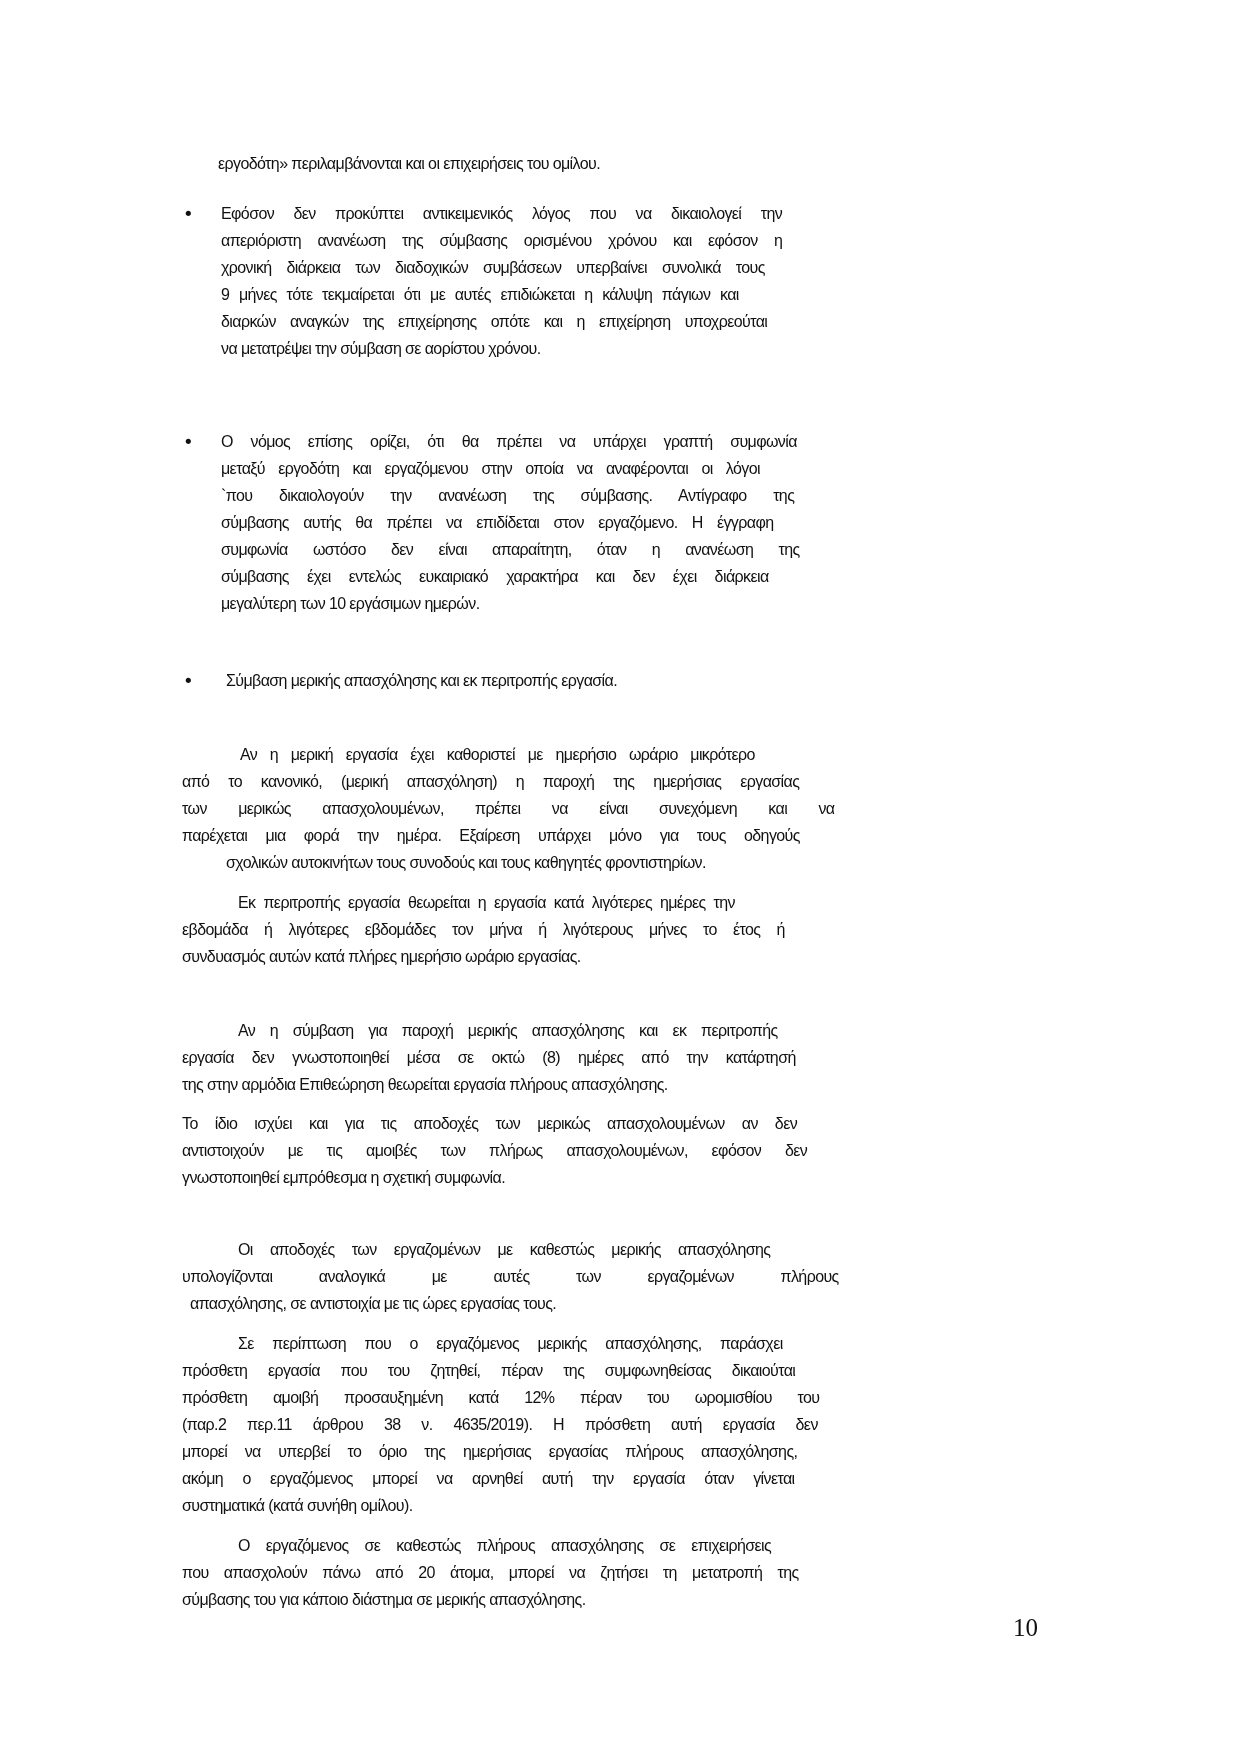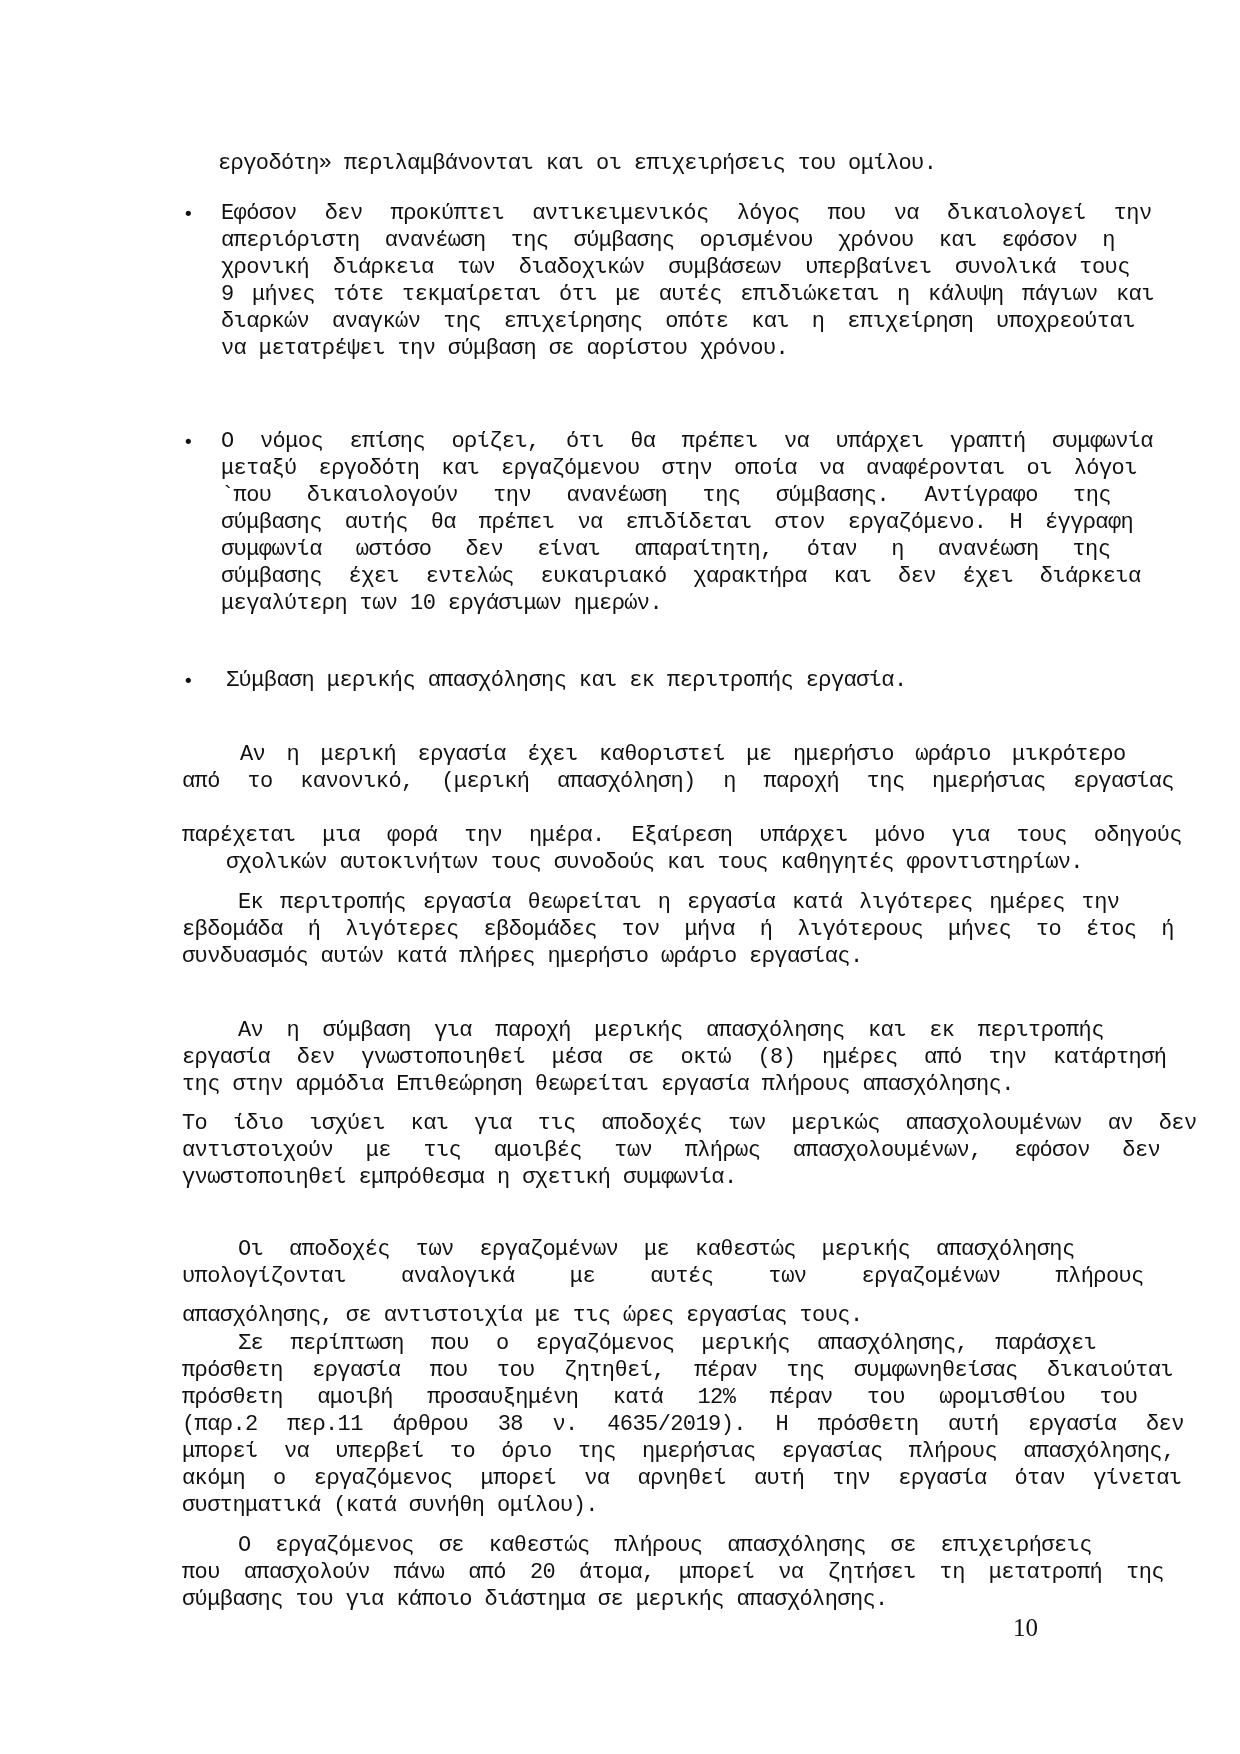--- a/index.html
+++ b/index.html
@@ -18,22 +18,22 @@
     .page {
       position: absolute;
       left: 0; top: 0;
       width: 1240px;
       height: 1754px;
       background: #ffffff;
     }
     .line {
       position: absolute;
       left: 0;
-      font-family: Liberation Mono, monospace;
-      font-size: 22px;
+      font-family: Liberation Sans, sans-serif;
+      font-size: 16px;
       line-height: 28px;
       white-space: nowrap;
       letter-spacing: -0.6px;
       transform-origin: left top;
     }
     .bullet {
       position: absolute;
       font-family: "DejaVu Sans", sans-serif;
       font-size: 18px;
       line-height: 28px;
@@ -70,38 +70,39 @@
   <div class="line" style="left: 221px; top: 509px; word-spacing: 10.3333px;">σύμβασης αυτής θα πρέπει να επιδίδεται στον εργαζόμενο. Η έγγραφη</div>
   <div class="line" style="left: 221px; top: 536px; word-spacing: 21.375px;">συμφωνία ωστόσο δεν είναι απαραίτητη, όταν η ανανέωση της</div>
   <div class="line" style="left: 221px; top: 563px; word-spacing: 14.125px;">σύμβασης έχει εντελώς ευκαιριακό χαρακτήρα και δεν έχει διάρκεια</div>
   <div class="line" style="left: 221px; top: 590px;">μεγαλύτερη των 10 εργάσιμων ημερών.</div>
 
   <span class="bullet" style="top:667px;">•</span>
   <div class="line" style="left: 226px; top: 667px;">Σύμβαση μερικής απασχόλησης και εκ περιτροπής εργασία.</div>
 
   <div class="line" style="left: 240px; top: 741px; word-spacing: 8.77778px;">Αν η μερική εργασία έχει καθοριστεί με ημερήσιο ωράριο μικρότερο</div>
   <div class="line" style="left: 182px; top: 768px; word-spacing: 15px;">από το κανονικό, (μερική απασχόληση) η παροχή της ημερήσιας εργασίας</div>
+  <div class="line" style="left: 182px; top: 795px; word-spacing: 27.5px;">των μερικώς απασχολουμένων, πρέπει να είναι συνεχόμενη και να</div>
   <div class="line" style="left: 182px; top: 822px; word-spacing: 14.3px;">παρέχεται μια φορά την ημέρα. Εξαίρεση υπάρχει μόνο για τους οδηγούς</div>
   <div class="line" style="left: 182px; top: 849px; margin-left: 44px;">σχολικών αυτοκινήτων τους συνοδούς και τους καθηγητές φροντιστηρίων.</div>
 
   <div class="line" style="left: 238px; top: 889px; word-spacing: 4.11111px;">Εκ περιτροπής εργασία θεωρείται η εργασία κατά λιγότερες ημέρες την</div>
   <div class="line" style="left: 182px; top: 916px; word-spacing: 12.2727px;">εβδομάδα ή λιγότερες εβδομάδες τον μήνα ή λιγότερους μήνες το έτος ή</div>
   <div class="line" style="left: 182px; top: 943px;">συνδυασμός αυτών  κατά πλήρες ημερήσιο ωράριο εργασίας.</div>
 
   <div class="line" style="left: 238px; top: 1017px; word-spacing: 10.7778px;">Αν η σύμβαση για παροχή μερικής απασχόλησης και εκ περιτροπής</div>
   <div class="line" style="left: 182px; top: 1044px; word-spacing: 14px;">εργασία δεν γνωστοποιηθεί μέσα σε οκτώ (8) ημέρες από την κατάρτησή</div>
   <div class="line" style="left: 182px; top: 1071px;">της στην αρμόδια Επιθεώρηση θεωρείται εργασία πλήρους απασχόλησης.</div>
 
   <div class="line" style="left: 182px; top: 1110px; word-spacing: 13.1818px;">Το ίδιο ισχύει και για τις αποδοχές των μερικώς απασχολουμένων αν δεν</div>
   <div class="line" style="left: 182px; top: 1137px; word-spacing: 19.875px;">αντιστοιχούν με τις αμοιβές των πλήρως απασχολουμένων, εφόσον δεν</div>
   <div class="line" style="left: 182px; top: 1164px;">γνωστοποιηθεί εμπρόθεσμα η σχετική συμφωνία.</div>
 
   <div class="line" style="left: 238px; top: 1236px; word-spacing: 13.2857px;">Οι αποδοχές των εργαζομένων με καθεστώς μερικής απασχόλησης</div>
   <div class="line" style="left: 182px; top: 1263px; word-spacing: 42.6667px;">υπολογίζονται αναλογικά με αυτές των εργαζομένων πλήρους</div>
-  <div class="line" style="left: 182px; top: 1290px; margin-top: 12px;">απασχόλησης, σε αντιστοιχία με τις ώρες εργασίας τους.</div>
+  <div class="line" style="left: 190px; top: 1290px;">απασχόλησης, σε αντιστοιχία με τις ώρες εργασίας τους.</div>
 
   <div class="line" style="left: 238px; top: 1330px; word-spacing: 14.5714px;">Σε περίπτωση που ο εργαζόμενος μερικής απασχόλησης, παράσχει</div>
   <div class="line" style="left: 182px; top: 1357px; word-spacing: 16.75px;">πρόσθετη εργασία που του ζητηθεί, πέραν της συμφωνηθείσας δικαιούται</div>
   <div class="line" style="left: 182px; top: 1384px; word-spacing: 21.75px;">πρόσθετη αμοιβή προσαυξημένη κατά 12% πέραν του ωρομισθίου του</div>
   <div class="line" style="left: 182px; top: 1411px; word-spacing: 17px;">(παρ.2 περ.11 άρθρου 38 ν. 4635/2019). Η πρόσθετη αυτή εργασία δεν</div>
   <div class="line" style="left: 182px; top: 1438px; word-spacing: 13.6667px;">μπορεί να υπερβεί το όριο της ημερήσιας εργασίας πλήρους απασχόλησης,</div>
   <div class="line" style="left: 182px; top: 1465px; word-spacing: 15.5px;">ακόμη ο εργαζόμενος μπορεί να αρνηθεί αυτή την εργασία όταν γίνεται</div>
   <div class="line" style="left: 182px; top: 1492px;">συστηματικά (κατά συνήθη ομίλου).</div>
 
   <div class="line" style="left: 238px; top: 1532px; word-spacing: 12.1429px;">Ο εργαζόμενος σε καθεστώς πλήρους απασχόλησης σε επιχειρήσεις</div>

